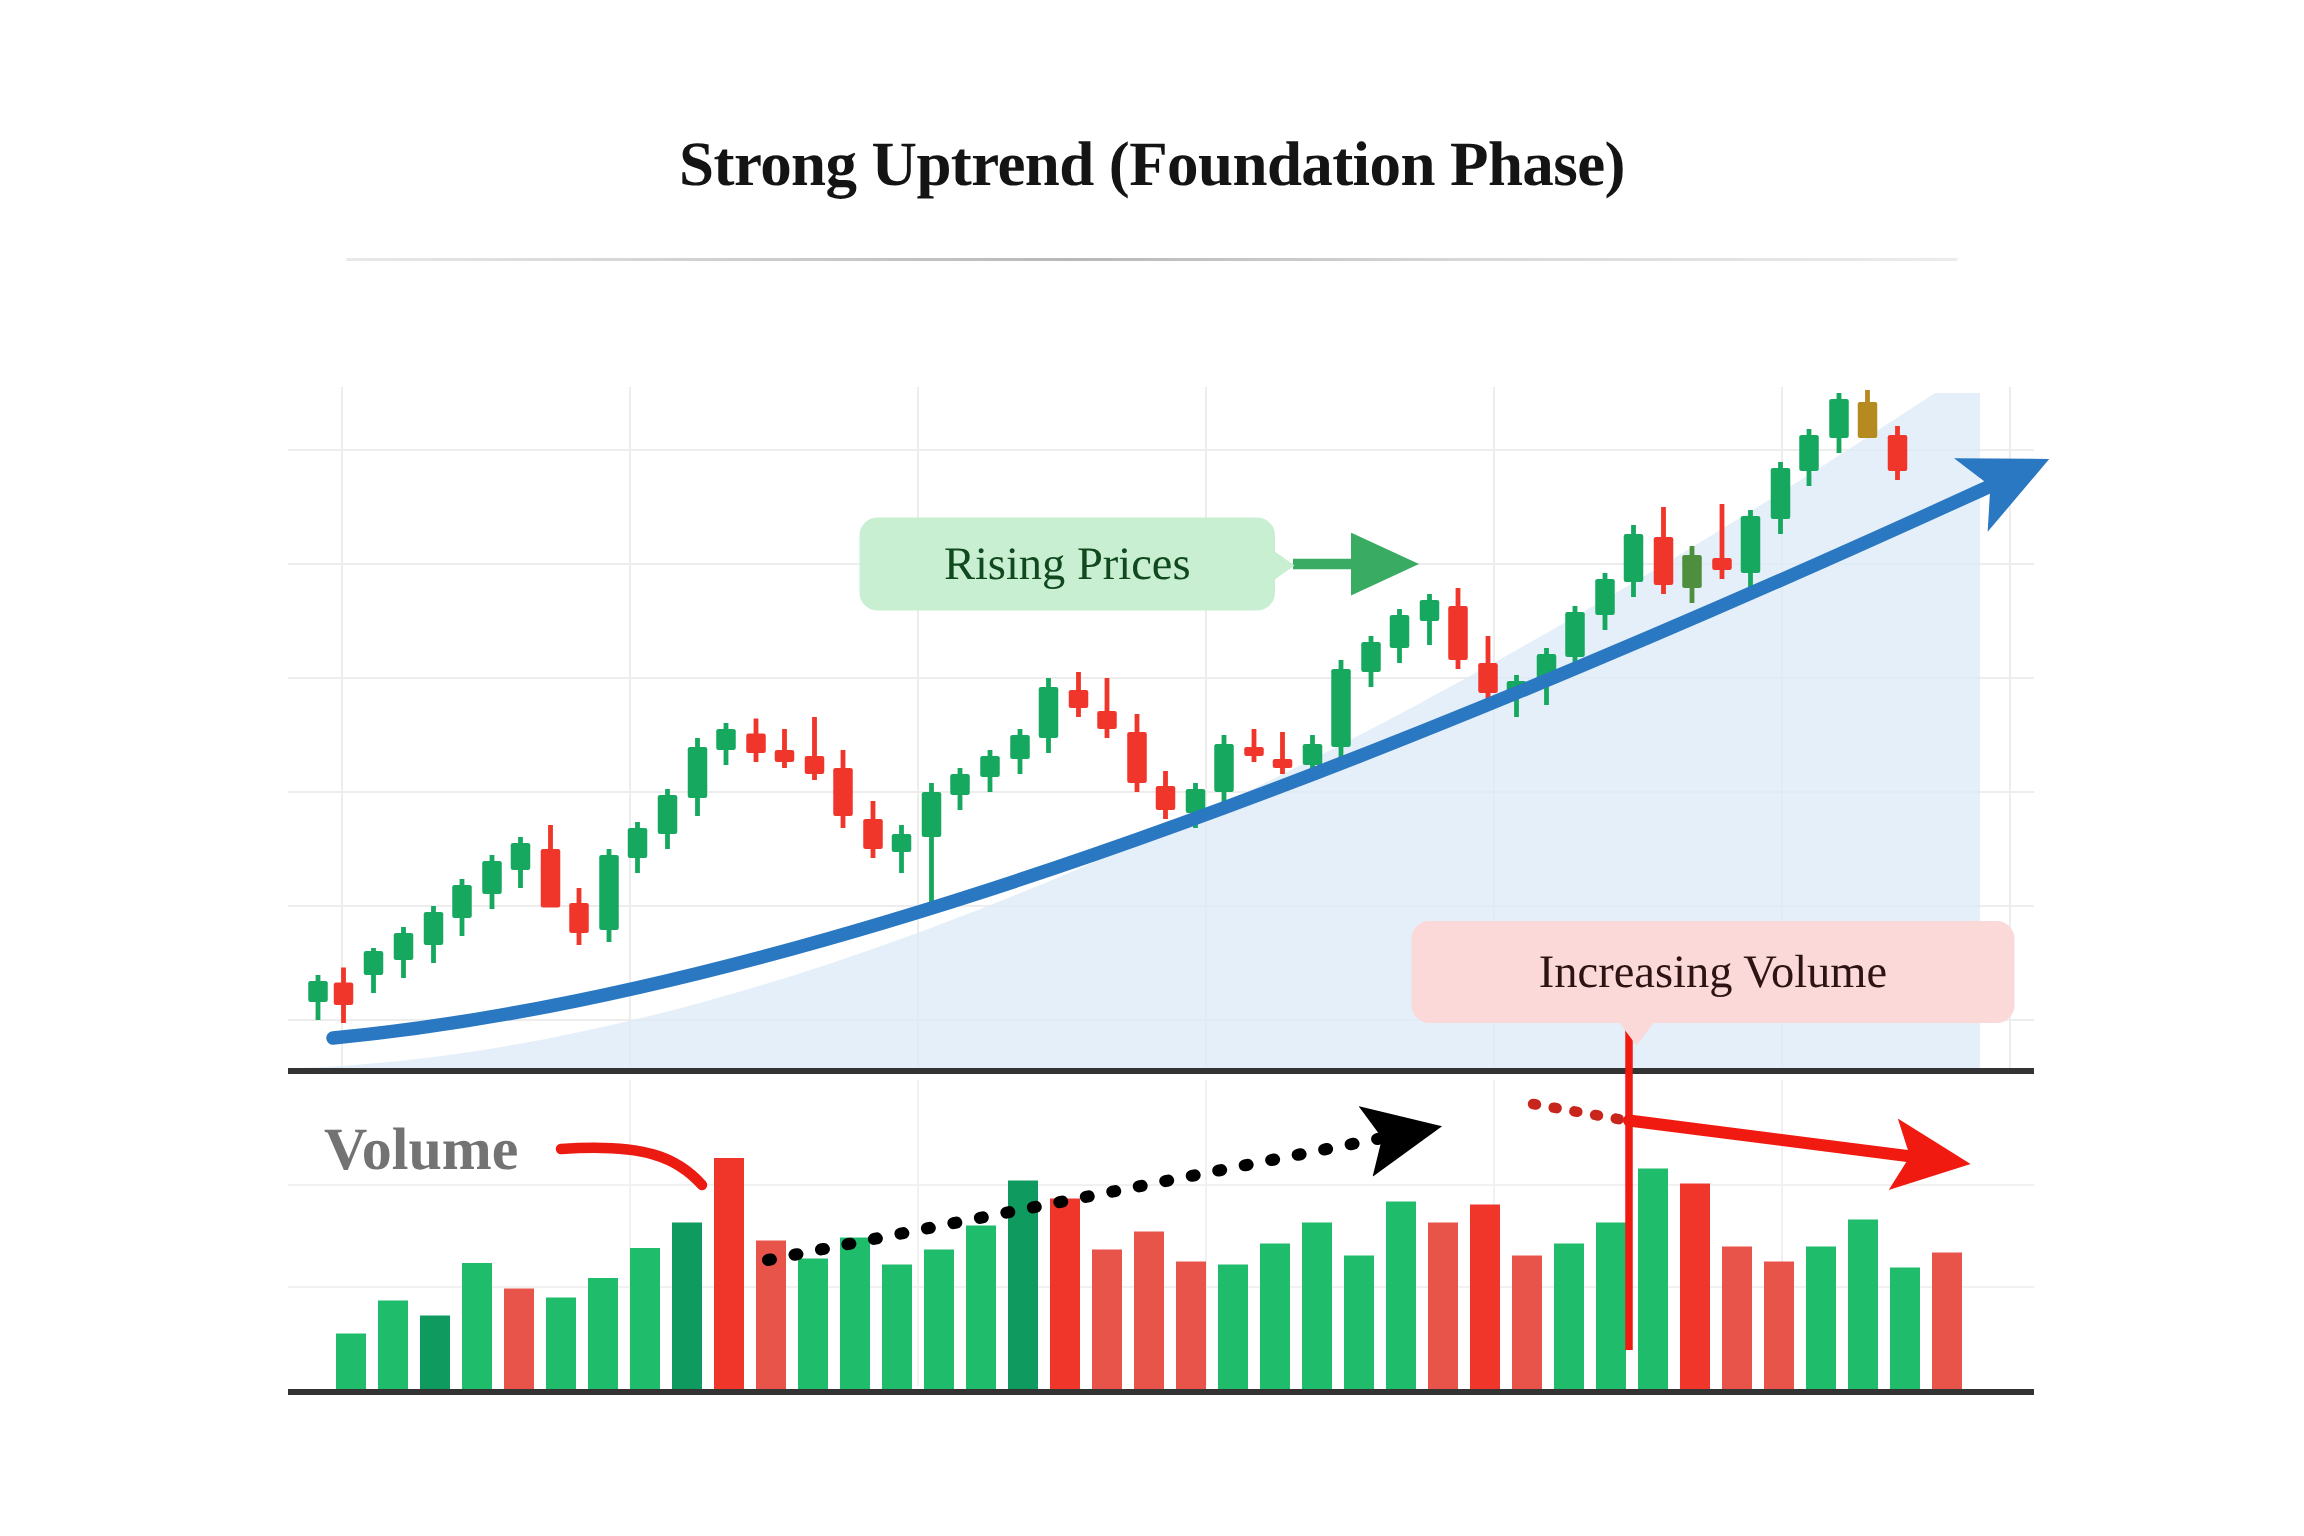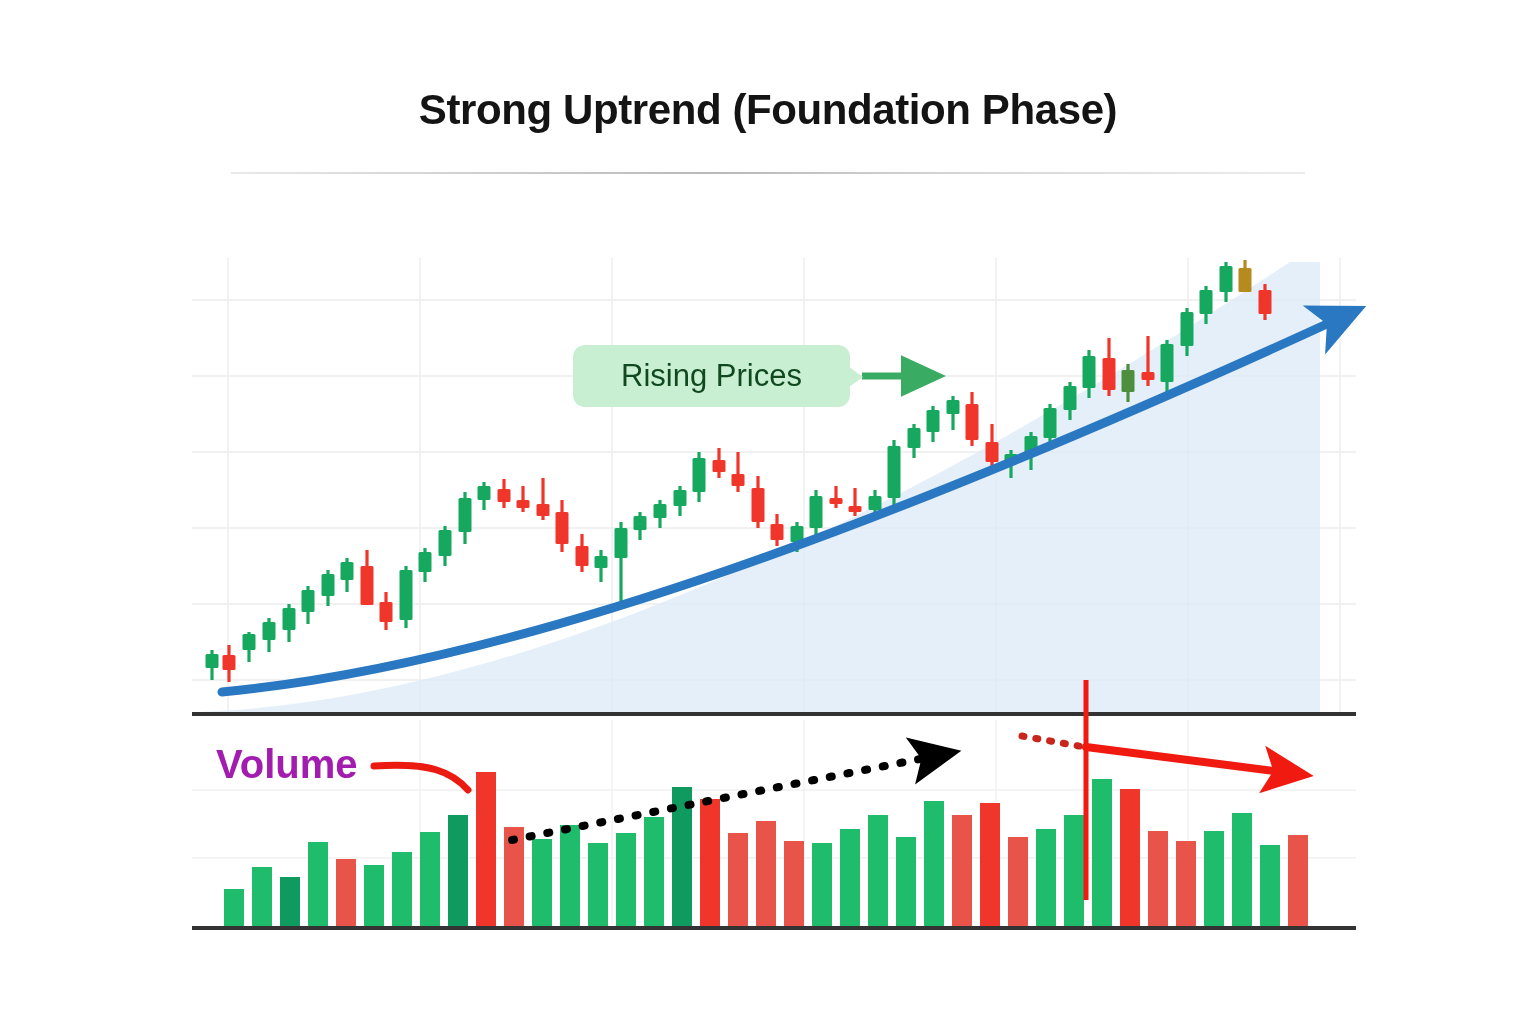--- a/index.html
+++ b/index.html
@@ -13,20 +13,21 @@
     font-family: "Liberation Sans", sans-serif;
     overflow: hidden;
     position: relative;
   }
   #stage {
     position: absolute;
     left: 0; top: 0;
     width: 1536px;
     height: 1024px;
     background: #ffffff;
+    font-family: Liberation Serif, serif;
   }
   .chart-title {
     position: absolute;
     left: 0;
     top: 86px;
     width: 1536px;
     text-align: center;
     font-size: 42px;
     font-weight: bold;
     color: #141414;
@@ -103,21 +104,21 @@
     border-left: 12px solid transparent;
     border-right: 12px solid transparent;
     border-top: 16px solid #fbd9d9;
   }
   .volume-word {
     position: absolute;
     left: 216px;
     top: 742px;
     font-size: 40px;
     font-weight: bold;
-    color: #a21caf;
+    color: #737373;
   }
 </style>
 </head>
 <body>
 
 <div id="stage">
 
   <div class="chart-title">Strong Uptrend (Foundation Phase)</div>
   <div class="title-rule"></div>
 
@@ -339,16 +340,19 @@
     <line x1="1086" y1="680" x2="1086" y2="900" stroke="#f01a10" stroke-width="5"></line>
 
     <line x1="1022" y1="736" x2="1090" y2="748" stroke="#c8251c" stroke-width="7" stroke-linecap="round" stroke-dasharray="2 12"></line>
     <line x1="1086" y1="747" x2="1282" y2="772" stroke="#f01a10" stroke-width="8" stroke-linecap="round" marker-end="url(#redArrow)"></line>
   </svg>
 
   <div class="callout callout-rising">
     <span>Rising Prices</span>
   </div>
 
+  <div class="callout callout-volume">
+    <span>Increasing Volume</span>
+  </div>
 
   <div class="volume-word">Volume</div>
 
 </div>
 
 </body></html>

